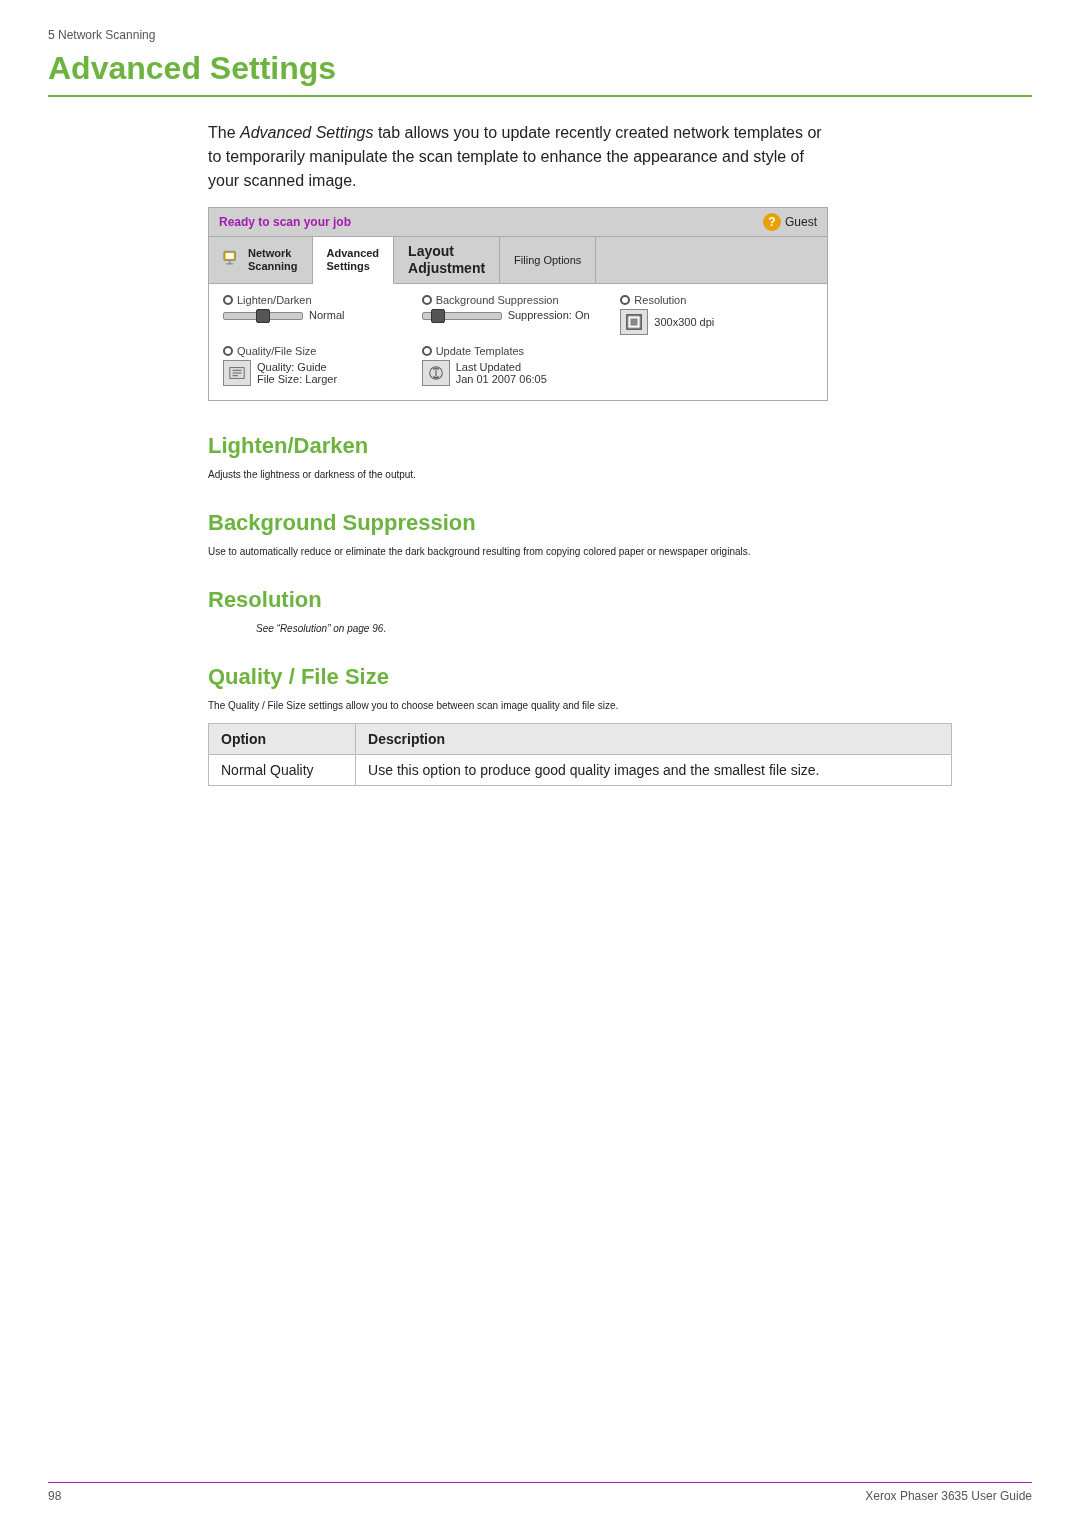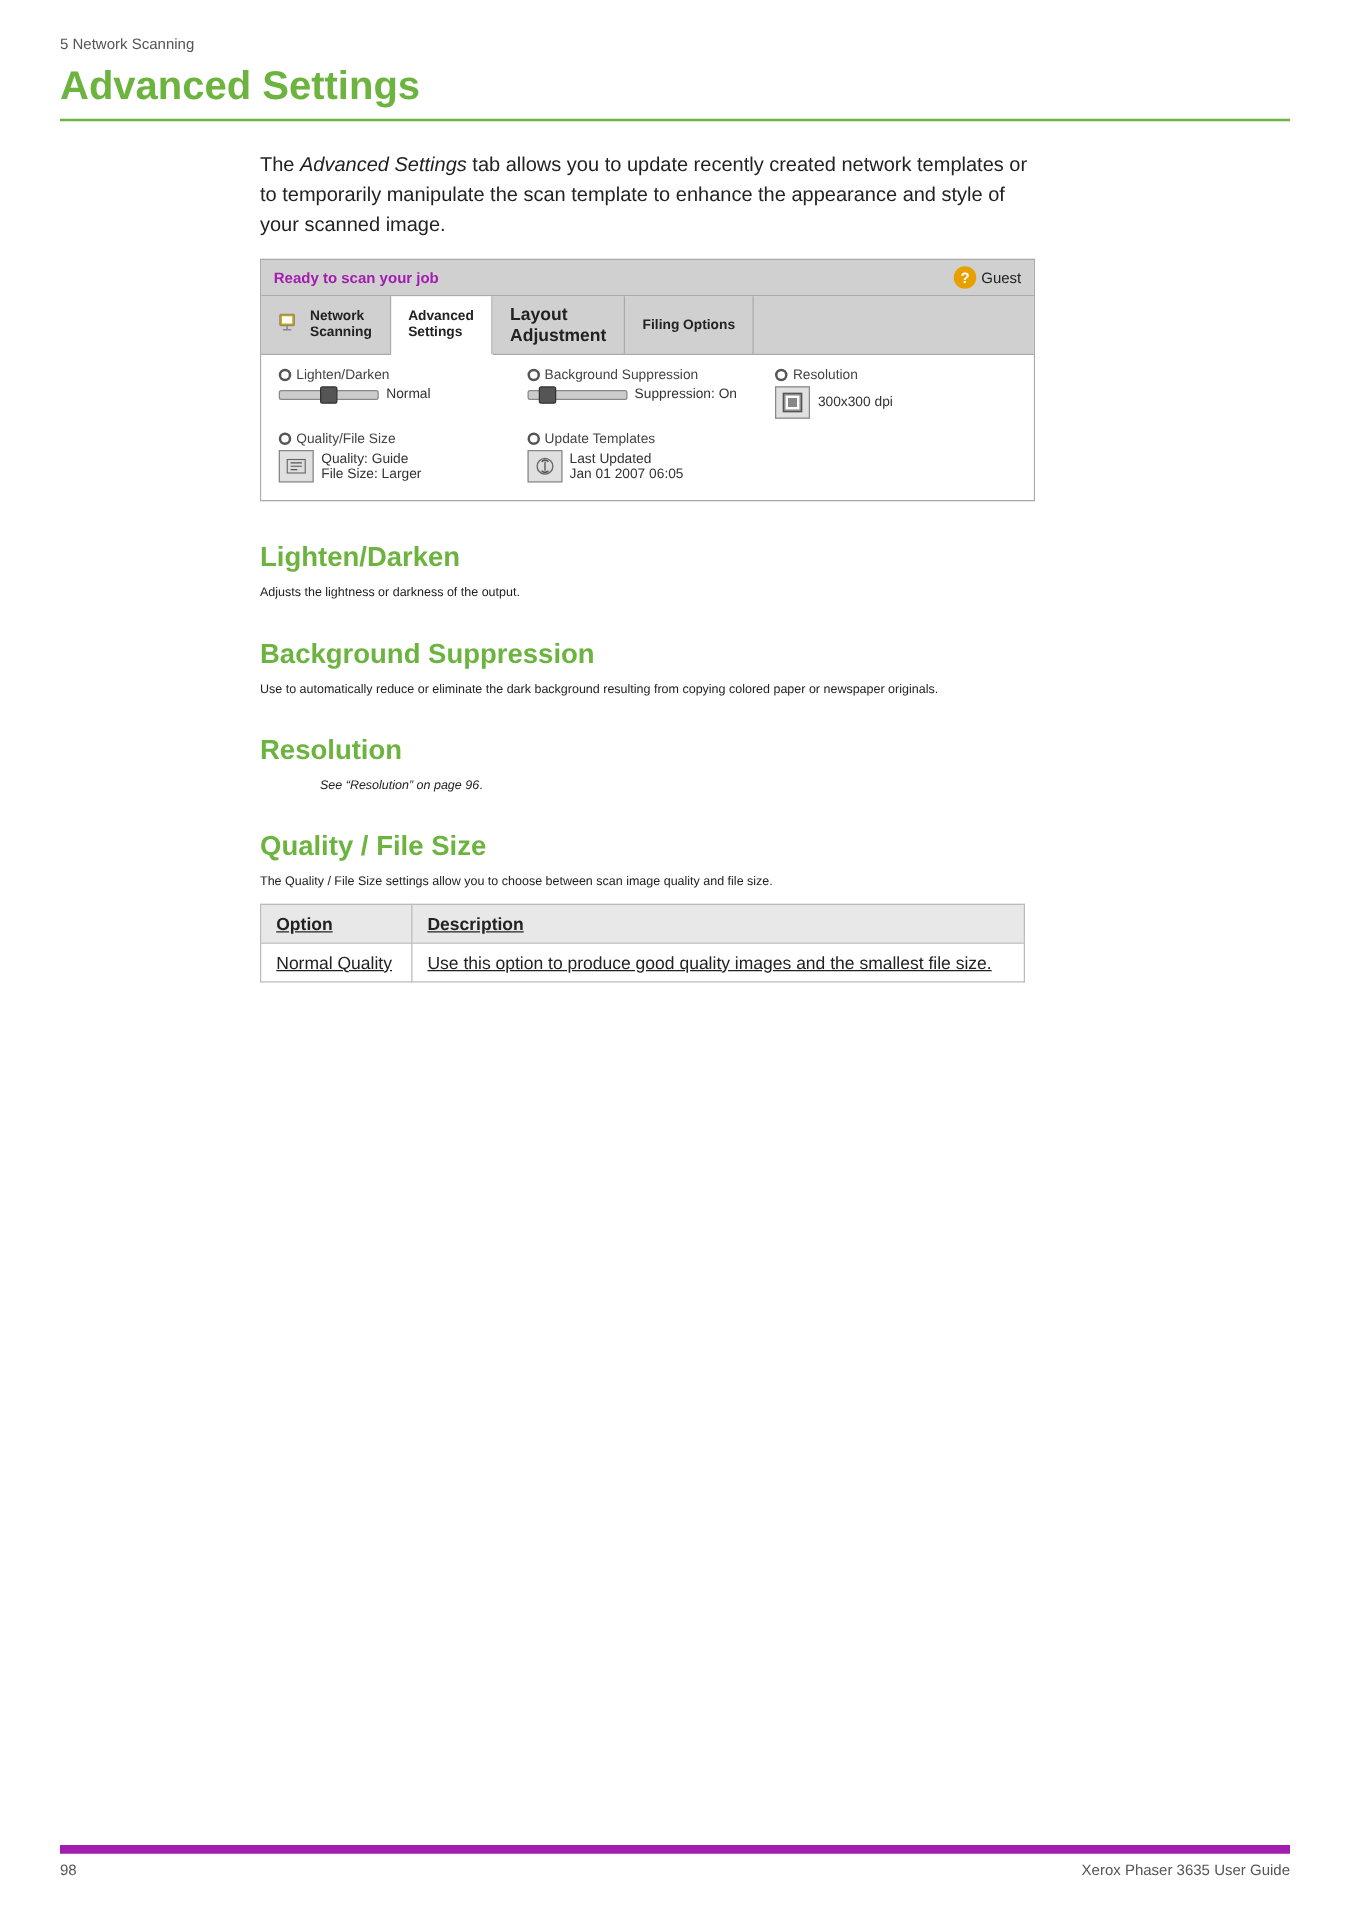--- a/index.html
+++ b/index.html
@@ -237,25 +237,24 @@
       max-width: 620px;
     }
 
     .section-body em {
       font-style: italic;
       margin-left: 48px;
     }
 
     
     .option-table {
-      width: 612px;
+      width: 744px;
       border-collapse: collapse;
       margin-top: 10px;
       font-size: 14px;
-      text-decoration: underline;
     }
 
     .option-table th {
       background: #e8e8e8;
       border: 1px solid #bbb;
       padding: 7px 12px;
       text-align: left;
       font-weight: bold;
     }
 
@@ -268,21 +267,21 @@
     
     .page-footer {
       position: absolute;
       bottom: 24px;
       left: 48px;
       right: 48px;
       display: flex;
       justify-content: space-between;
       font-size: 12px;
       color: #555;
-      border-top: 7px solid #a21caf;
+      border-top: 1px solid #a21caf;
       padding-top: 6px;
     }
 
     
     .network-icon-svg {
       width: 20px;
       height: 18px;
     }
   </style>
 </head>
@@ -322,21 +321,21 @@
           </span>
           <span style="font-size:11px;font-weight:bold;line-height:1.2;">Network<br>Scanning</span>
         </div>
         <div class="tab-item active">
           <span style="font-size:11px;font-weight:bold;line-height:1.2;">Advanced<br>Settings</span>
         </div>
         <div class="tab-item">
           <span style="font-size:14px;font-weight:bold;line-height:1.2;">Layout<br>Adjustment</span>
         </div>
         <div class="tab-item">
-          <span style="font-size:11px;font-weight:bold;">Filing Options</span>
+          <span style="font-size:11px;font-weight:normal;">Filing Options</span>
         </div>
       </div>
 
       <div class="scanner-content">
 
         <div class="panel-item">
           <div class="panel-item-label">
             <span class="radio-dot"></span>
             <span>Lighten/Darken</span>
           </div>

